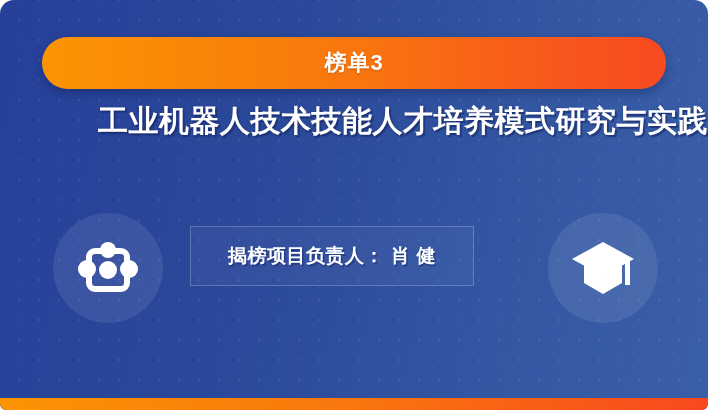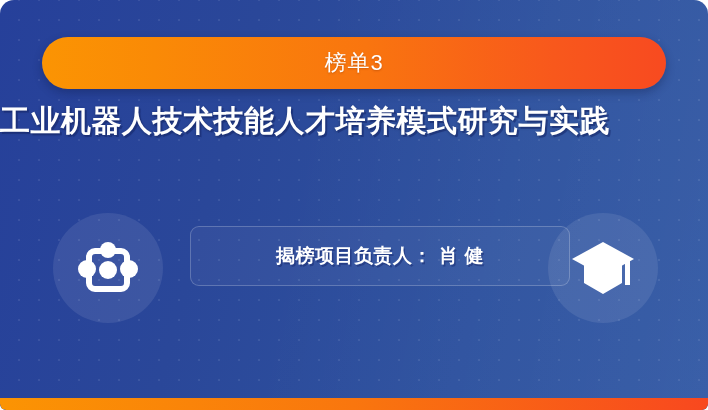--- a/index.html
+++ b/index.html
@@ -58,33 +58,33 @@
     border-radius: 26px;
     background: linear-gradient(90deg, #fb9403 0%, #fa8a06 18%, #f9750f 52%, #f8581c 82%, #f84a20 100%);
     box-shadow: 0 4px 10px rgba(10,20,60,0.30);
     display: flex;
     align-items: center;
     justify-content: center;
   }
   .badge-label {
     color: #ffffff;
     font-size: 22px;
-    font-weight: normal;
+    font-weight: bold;
     letter-spacing: 1px;
     text-shadow: 0 1px 2px rgba(120,40,0,0.35);
     line-height: 1;
   }
 
   
   .title {
     position: absolute;
     left: 0;
     right: 0;
     top: 103px;
-    text-align: left;
+    text-align: right;
     color: #ffffff;
     font-size: 30px;
     font-weight: bold;
     letter-spacing: 0.5px;
     line-height: 1.2;
     text-shadow: 2px 2px 0 rgba(22,40,110,0.55), 0 1px 3px rgba(0,0,0,0.25);
     white-space: nowrap;
   }
 
   
@@ -110,25 +110,25 @@
   .icon-circle.left  { left: 53px; }
   .icon-circle.right { left: 548px; }
 
   .icon-circle svg { display: block; }
 
   
   .leader-box {
     position: absolute;
     left: 190px;
     top: 226px;
-    width: 380px;
+    width: 284px;
     height: 60px;
     box-sizing: border-box;
     border: 1px solid rgba(255,255,255,0.22);
-    border-radius: 9px;
+    border-radius: 1px;
     background: rgba(255,255,255,0.045);
     display: flex;
     align-items: center;
     justify-content: center;
   }
   .leader-text {
     color: #ffffff;
     font-size: 19px;
     font-weight: bold;
     letter-spacing: 0.5px;

